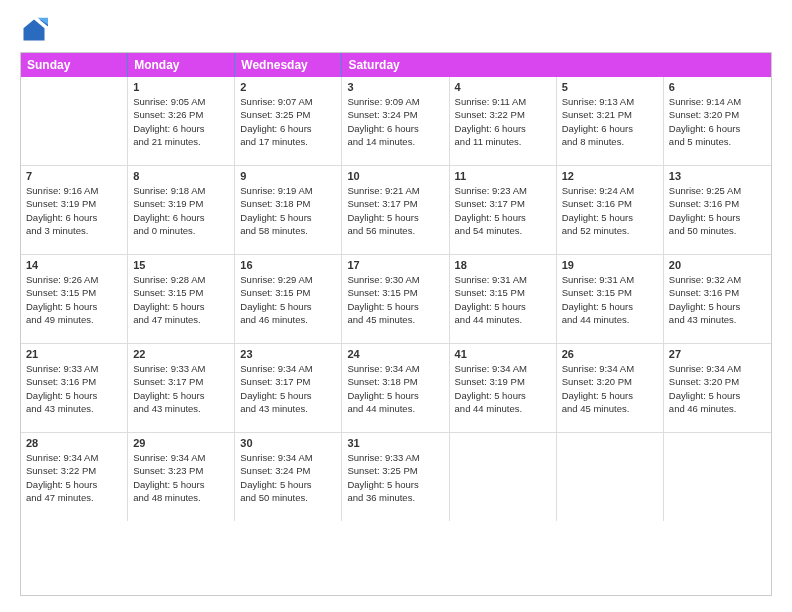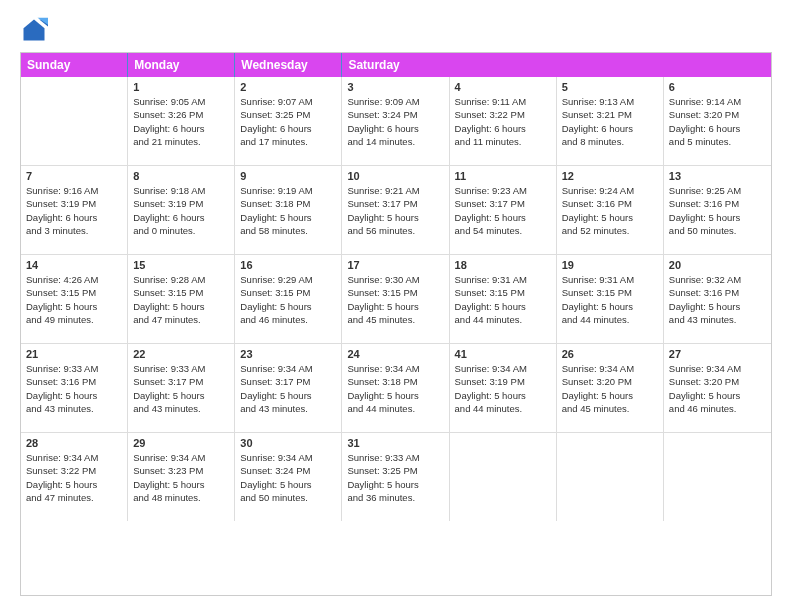--- a/index.html
+++ b/index.html
@@ -231,21 +231,21 @@
             <span class="day-num">13</span>
             <span class="cell-line">Sunrise: 9:25 AM</span>
             <span class="cell-line">Sunset: 3:16 PM</span>
             <span class="cell-line">Daylight: 5 hours</span>
             <span class="cell-line">and 50 minutes.</span>
           </div>
         </div>
         <div class="cal-row">
           <div class="cal-cell">
             <span class="day-num">14</span>
-            <span class="cell-line">Sunrise: 4:26 AM</span>
+            <span class="cell-line">Sunrise: 9:26 AM</span>
             <span class="cell-line">Sunset: 3:15 PM</span>
             <span class="cell-line">Daylight: 5 hours</span>
             <span class="cell-line">and 49 minutes.</span>
           </div>
           <div class="cal-cell">
             <span class="day-num">15</span>
             <span class="cell-line">Sunrise: 9:28 AM</span>
             <span class="cell-line">Sunset: 3:15 PM</span>
             <span class="cell-line">Daylight: 5 hours</span>
             <span class="cell-line">and 47 minutes.</span>

